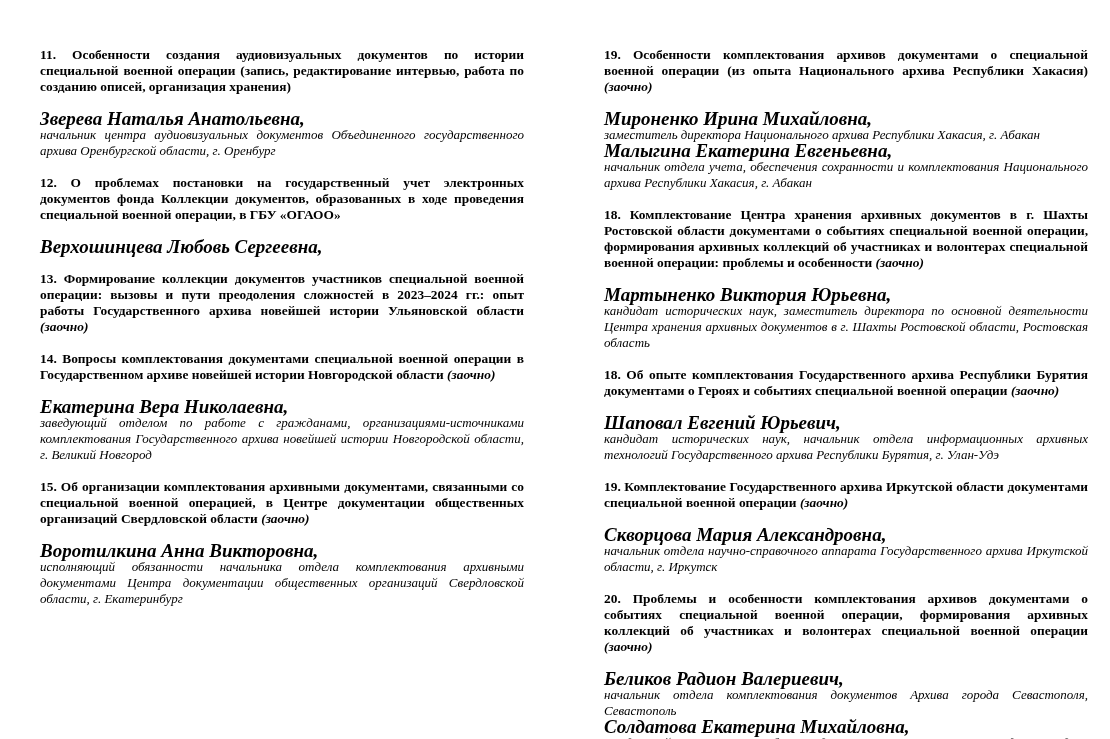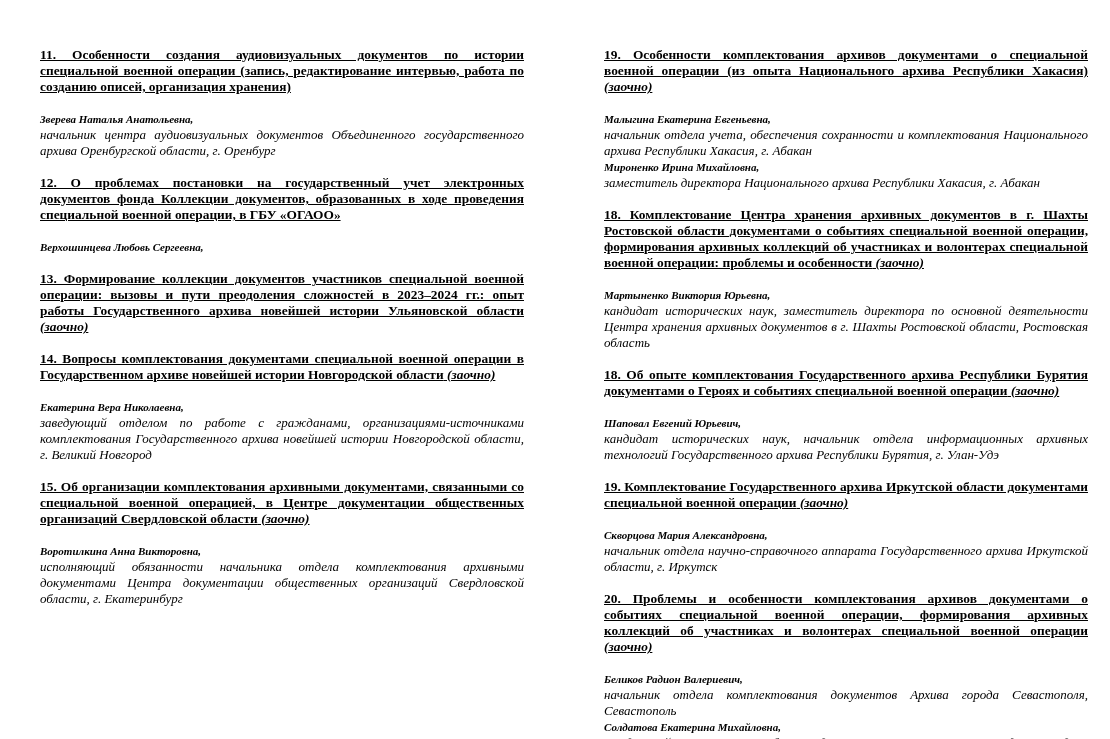--- a/index.html
+++ b/index.html
@@ -19,32 +19,31 @@
     width: 484px;
     flex: 0 0 484px;
   }
   .item { margin: 0; }
   .item-title {
     font-weight: bold;
     font-size: 13.4px;
     line-height: 16px;
     text-align: justify;
     margin-bottom: 16px;
-    text-decoration: underline;
   }
   .remote-note {
     font-weight: bold;
     font-style: italic;
     margin-top: 40px;
   }
   .speakers { margin-bottom: 16px; }
   .speaker-name {
     font-weight: bold;
     font-style: italic;
-    font-size: 11px;
+    font-size: 19px;
     line-height: 16px;
   }
   .speaker-role {
     font-style: italic;
     font-size: 13px;
     line-height: 16px;
     text-align: justify;
   }
 </style>
 </head>
@@ -93,27 +92,27 @@
     <p class="speaker-role">исполняющий обязанности начальника отдела комплектования архивными документами Центра документации общественных организаций Свердловской области, г. Екатеринбург</p>
   </div>
 </div>
   </div>
 </div>
   <div class="col">
   <div class="item">
     <p class="item-title"><span>19. Особенности комплектования архивов документами о специальной военной операции (из опыта Национального архива Республики Хакасия)</span><span class="remote-note"> (заочно)</span></p>
     <div class="speakers">
   <div class="speaker">
-    <p class="speaker-name">Малыгина Екатерина Евгеньевна,</p>
-    <p class="speaker-role">начальник отдела учета, обеспечения сохранности и комплектования Национального архива Республики Хакасия, г. Абакан</p>
+    <p class="speaker-name">Мироненко Ирина Михайловна,</p>
+    <p class="speaker-role">заместитель директора Национального архива Республики Хакасия, г. Абакан</p>
   </div>
 
   <div class="speaker">
-    <p class="speaker-name">Мироненко Ирина Михайловна,</p>
-    <p class="speaker-role">заместитель директора Национального архива Республики Хакасия, г. Абакан</p>
+    <p class="speaker-name">Малыгина Екатерина Евгеньевна,</p>
+    <p class="speaker-role">начальник отдела учета, обеспечения сохранности и комплектования Национального архива Республики Хакасия, г. Абакан</p>
   </div>
 </div>
   </div>
 
   <div class="item">
     <p class="item-title"><span>18. Комплектование Центра хранения архивных документов в г. Шахты Ростовской области документами о событиях специальной военной операции, формирования архивных коллекций об участниках и волонтерах специальной военной операции: проблемы и особенности</span><span class="remote-note"> (заочно)</span></p>
     <div class="speakers">
   <div class="speaker">
     <p class="speaker-name">Мартыненко Виктория Юрьевна,</p>
     <p class="speaker-role">кандидат исторических наук, заместитель директора по основной деятельности Центра хранения архивных документов в г. Шахты Ростовской области, Ростовская область</p>

